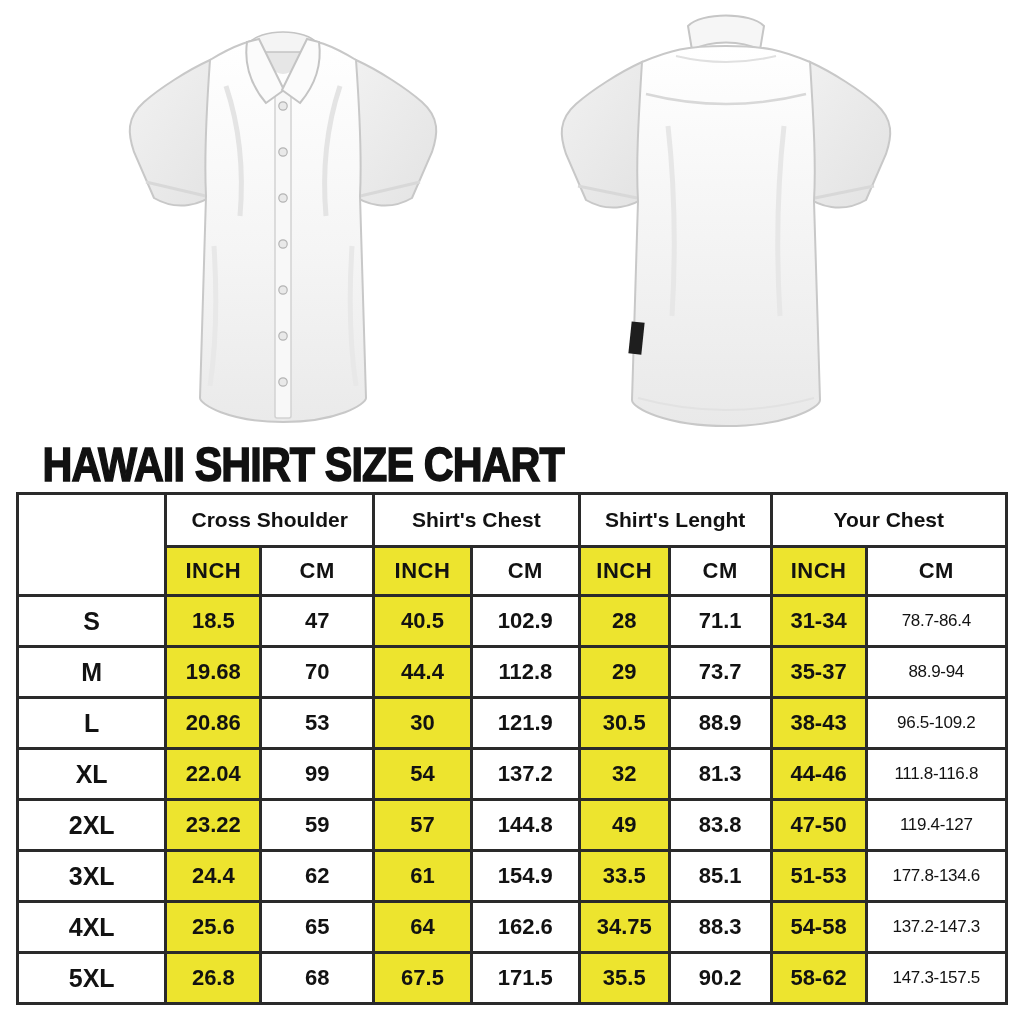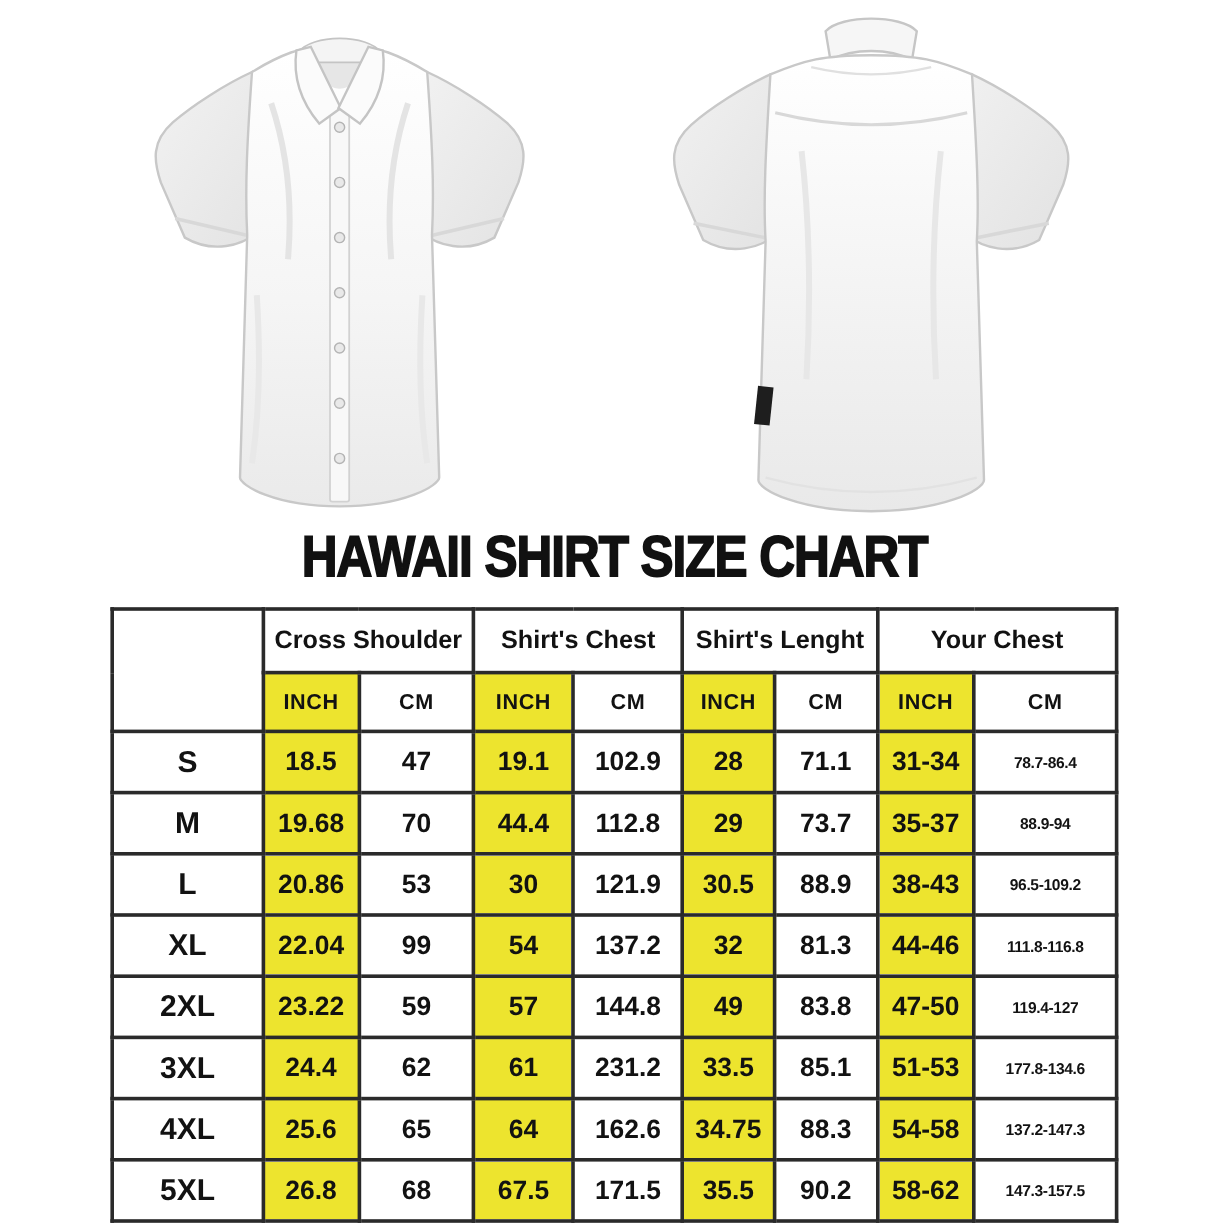--- a/index.html
+++ b/index.html
@@ -16,57 +16,57 @@
     height: 446px;
     display: flex;
     justify-content: center;
     align-items: flex-start;
     gap: 58px;
     padding-top: 6px;
     box-sizing: border-box;
   }
   .shirt-svg { display: block; }
   .title-wrap {
-    text-align: center;
+    text-align: left;
     height: 48px;
     line-height: 46px;
     margin-top: -4px;
     white-space: nowrap;
   }
   .title {
     display: inline-block;
     font-size: 48px;
     font-weight: bold;
     letter-spacing: -1px;
     transform: scaleX(0.86);
     transform-origin: center;
     -webkit-text-stroke: 1.5px #111111;
     color: #111111;
   }
   table.size-chart {
     border-collapse: collapse;
     table-layout: fixed;
-    width: 840px;
-    margin: 16px auto 0 auto;
+    width: 992px;
+    margin: 2px auto 0 auto;
   }
   table.size-chart th, table.size-chart td {
     border: 3px solid #2a2a2a;
     text-align: center;
     vertical-align: middle;
     padding: 0;
     background: #ffffff;
     overflow: hidden;
   }
   tr.group-row th { height: 50px; font-size: 21px; font-weight: bold; }
   td.corner { }
-  tr.unit-row th { height: 46px; font-size: 18px; font-weight: bold; letter-spacing: 0.5px; }
+  tr.unit-row th { height: 46px; font-size: 22px; font-weight: bold; letter-spacing: 0.5px; }
   tbody th.size-label { height: 48px; font-size: 25px; font-weight: bold; }
   tbody td { height: 48px; font-size: 22px; font-weight: bold; }
   .yellow { background: #ede42e !important; }
-  tbody td.small { font-size: 13px; letter-spacing: -0.3px; font-weight: bold; }
+  tbody td.small { font-size: 17px; letter-spacing: -0.3px; font-weight: normal; }
 </style>
 </head>
 <body>
 
 <div class="page">
 
   <div class="shirts-row">
 
     <svg class="shirt-svg" width="370" height="436" viewBox="0 0 370 436">
       <defs>
@@ -178,21 +178,21 @@
           <th>CM</th>
           <th class="yellow">INCH</th>
           <th>CM</th>
         </tr>
     </thead>
     <tbody id="size-rows">
         <tr>
           <th class="size-label">S</th>
           <td class="yellow">18.5</td>
           <td class="">47</td>
-          <td class="yellow">19.1</td>
+          <td class="yellow">40.5</td>
           <td class="">102.9</td>
           <td class="yellow">28</td>
           <td class="">71.1</td>
           <td class="yellow">31-34</td>
           <td class=" small">78.7-86.4</td>
         </tr>
         <tr>
           <th class="size-label">M</th>
           <td class="yellow">19.68</td>
           <td class="">70</td>
@@ -234,21 +234,21 @@
           <td class="yellow">49</td>
           <td class="">83.8</td>
           <td class="yellow">47-50</td>
           <td class=" small">119.4-127</td>
         </tr>
         <tr>
           <th class="size-label">3XL</th>
           <td class="yellow">24.4</td>
           <td class="">62</td>
           <td class="yellow">61</td>
-          <td class="">231.2</td>
+          <td class="">154.9</td>
           <td class="yellow">33.5</td>
           <td class="">85.1</td>
           <td class="yellow">51-53</td>
           <td class=" small">177.8-134.6</td>
         </tr>
         <tr>
           <th class="size-label">4XL</th>
           <td class="yellow">25.6</td>
           <td class="">65</td>
           <td class="yellow">64</td>

